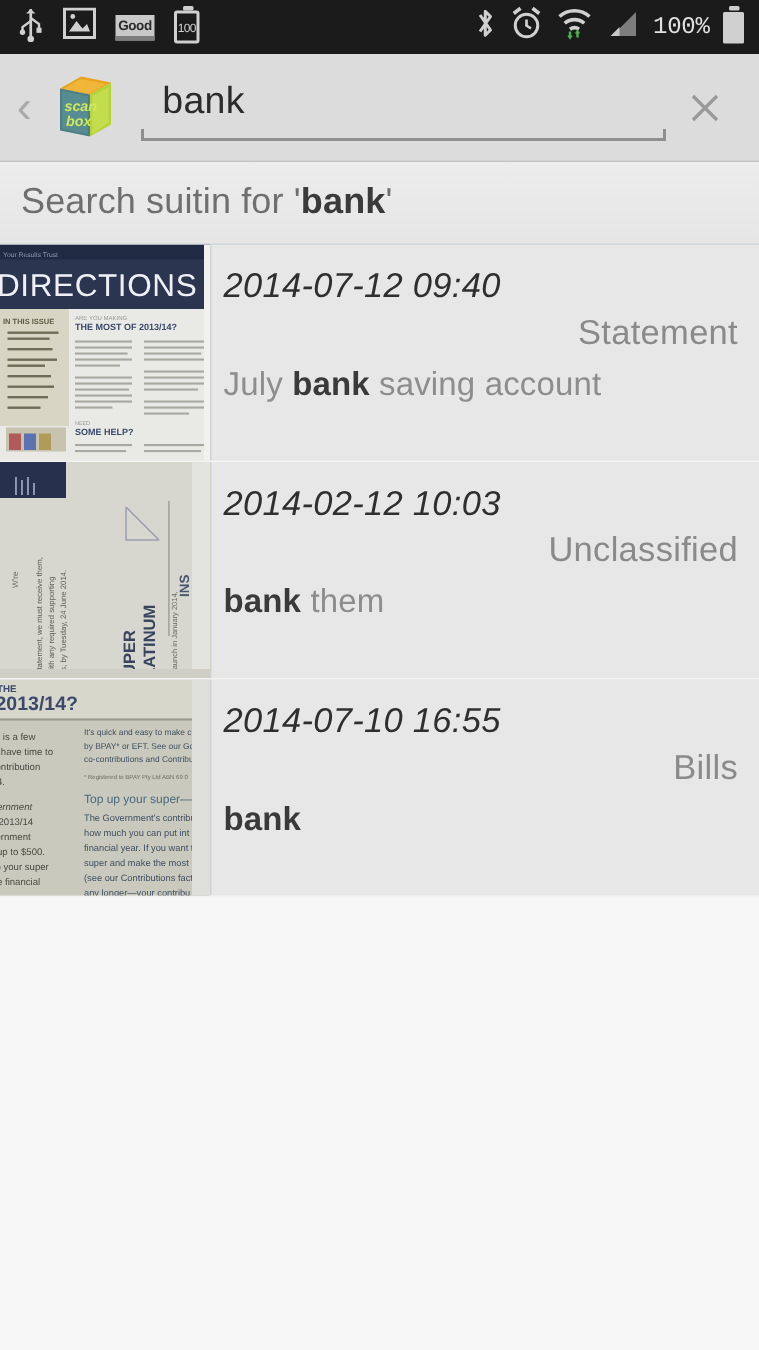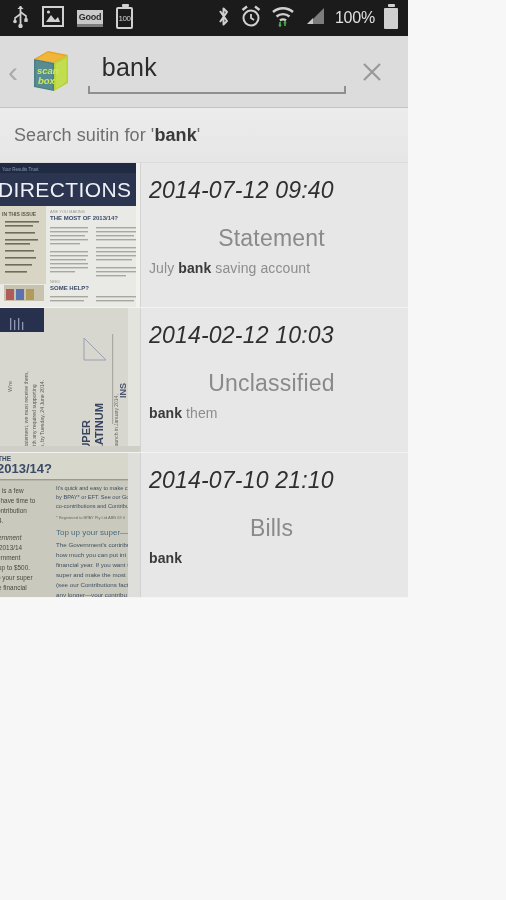--- a/index.html
+++ b/index.html
@@ -3,30 +3,30 @@
 <meta charset="utf-8">
 <style>
   * { margin:0; padding:0; box-sizing:border-box; }
   html,body { width:506px; height:900px; }
   body {
     font-family: "Liberation Sans", sans-serif;
     background:#f7f7f7;
     overflow:hidden;
     -webkit-font-smoothing:antialiased;
   }
-  .phone { position:relative; width:408px; height:900px; background:#0369a1; }
+  .phone { position:relative; width:506px; height:900px; background:#0369a1; }
 
   
   .statusbar {
     position:relative; height:36px; background:#1b1b1b;
     display:flex; align-items:center; padding:0 10px 0 12px;
     color:#d8d8d8;
   }
   .sb-left { display:flex; align-items:center; gap:13px; }
-  .sb-right { margin-left:auto; display:flex; align-items:center; gap:9px; }
+  .sb-right { margin-left:auto; display:flex; align-items:center; gap:9px;font-family:Liberation Mono, monospace; }
   .sb-ico { display:block; }
   .good-ico {
     width:26px; height:17px; background:#c9c9c9; color:#2a2a2a;
     font-size:9px; font-weight:bold; line-height:14px; text-align:center;
     border-bottom:3px solid #7d7d7d; letter-spacing:-0.3px;
   }
   .batt100 {
     position:relative; width:17px; height:22px; border:2px solid #d0d0d0;
     border-radius:2px; color:#d0d0d0; font-size:8px; font-weight:normal;
     text-align:center; line-height:19px; letter-spacing:-0.5px;
@@ -74,21 +74,21 @@
   }
   .clear-btn {
     width:44px; height:44px; display:flex; align-items:center; justify-content:center;
     cursor:pointer; flex:0 0 44px; margin-left:4px;
   }
 
   
   .searchheading {
     height:55px; background:linear-gradient(#ececec,#e6e6e6);
     display:flex; align-items:center; padding:0 14px;
-    font-size:18px; color:#6f6f6f; border-bottom:1px solid #dcdcdc;
+    font-size:24px; color:#6f6f6f; border-bottom:1px solid #dcdcdc;
     letter-spacing:0.1px;
   }
   .searchheading b { color:#3a3a3a; font-weight:bold; }
 
   
   .results { background:#f6f6f6; }
   .row {
     position:relative; display:flex; height:145px; background:#e7e7e7;
     border-bottom:1px solid #f3f3f3; cursor:pointer; overflow:hidden;
   }
@@ -96,25 +96,25 @@
   .thumb svg { display:block; }
   .rowbody {
     flex:1 1 auto; position:relative; padding:14px 4px 0 8px;
     border-left:1px solid #d2d2d2;
   }
   .rdate {
     font-style:italic; font-size:23px; color:#2f2f2f; letter-spacing:0.2px;
     font-weight:500;
   }
   .rcat {
-    text-align:center; font-size:23px; color:#8a8a8a; margin-top:21px;
+    text-align:right; font-size:23px; color:#8a8a8a; margin-top:4px;
     padding-right:10px; letter-spacing:0.2px;
   }
   .rdesc {
-    font-size:14px; color:#8d8d8d; margin-top:8px; letter-spacing:0.1px;
+    font-size:22px; color:#8d8d8d; margin-top:8px; letter-spacing:0.1px;
   }
   .rdesc b { color:#3a3a3a; font-weight:bold; }
   .filler { background:#f7f7f7; height:303px; }
 </style>
 </head>
 <body>
 
 <div class="phone">
 
   <div class="statusbar">
@@ -355,21 +355,21 @@
             <text x="56" y="104">how much you can put int</text>
             <text x="56" y="114">financial year. If you want t</text>
             <text x="56" y="124">super and make the most</text>
             <text x="56" y="134">(see our Contributions fact</text>
             <text x="56" y="144">any longer—your contribu</text>
           </g>
           <rect x="128" y="0" width="12" height="145" fill="#dededa"></rect>
         </svg>
       </div>
       <div class="rowbody">
-        <div class="rdate">2014-07-10 21:10</div>
+        <div class="rdate">2014-07-10 16:55</div>
         <div class="rcat">Bills</div>
         <div class="rdesc"><span></span><b>bank</b><span></span></div>
       </div>
     </div>
   </div>
 
   <div class="filler"></div>
 </div>
 
 </body></html>

